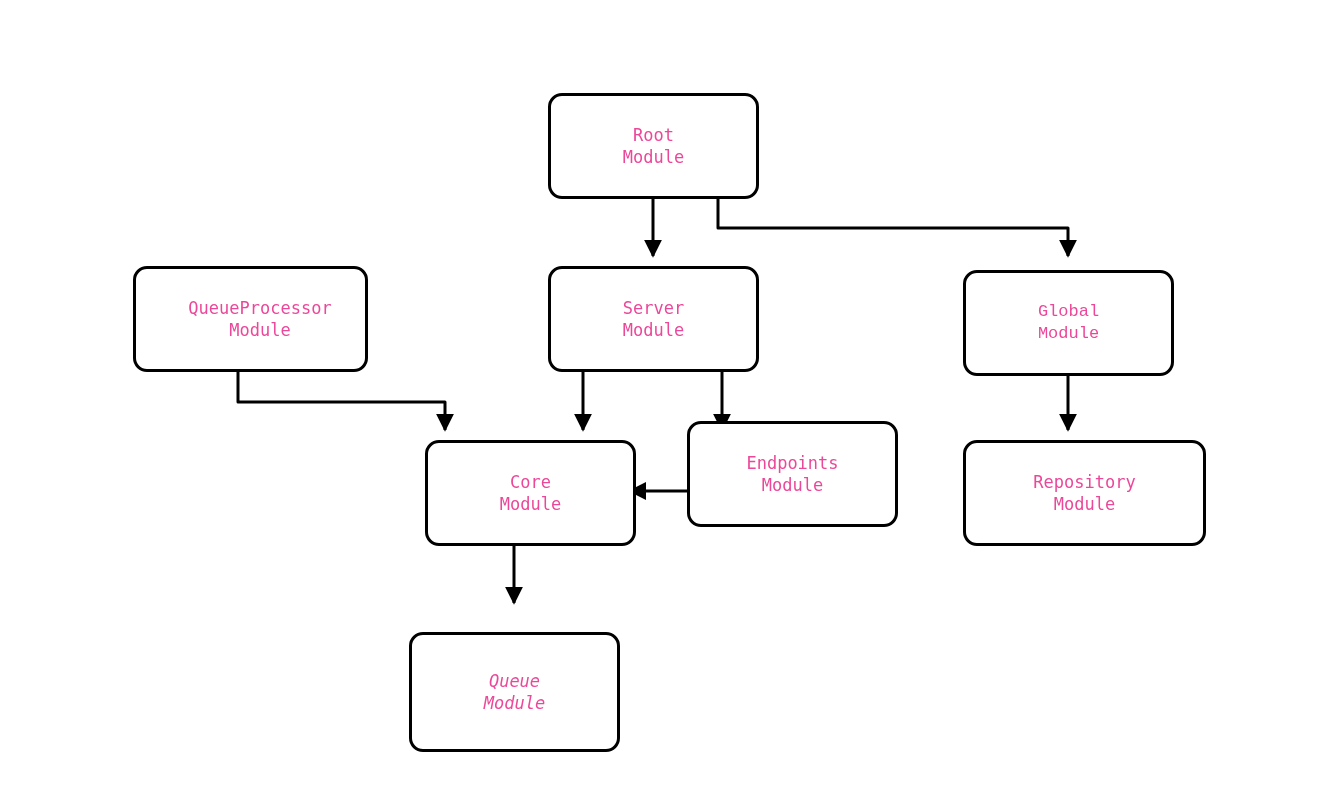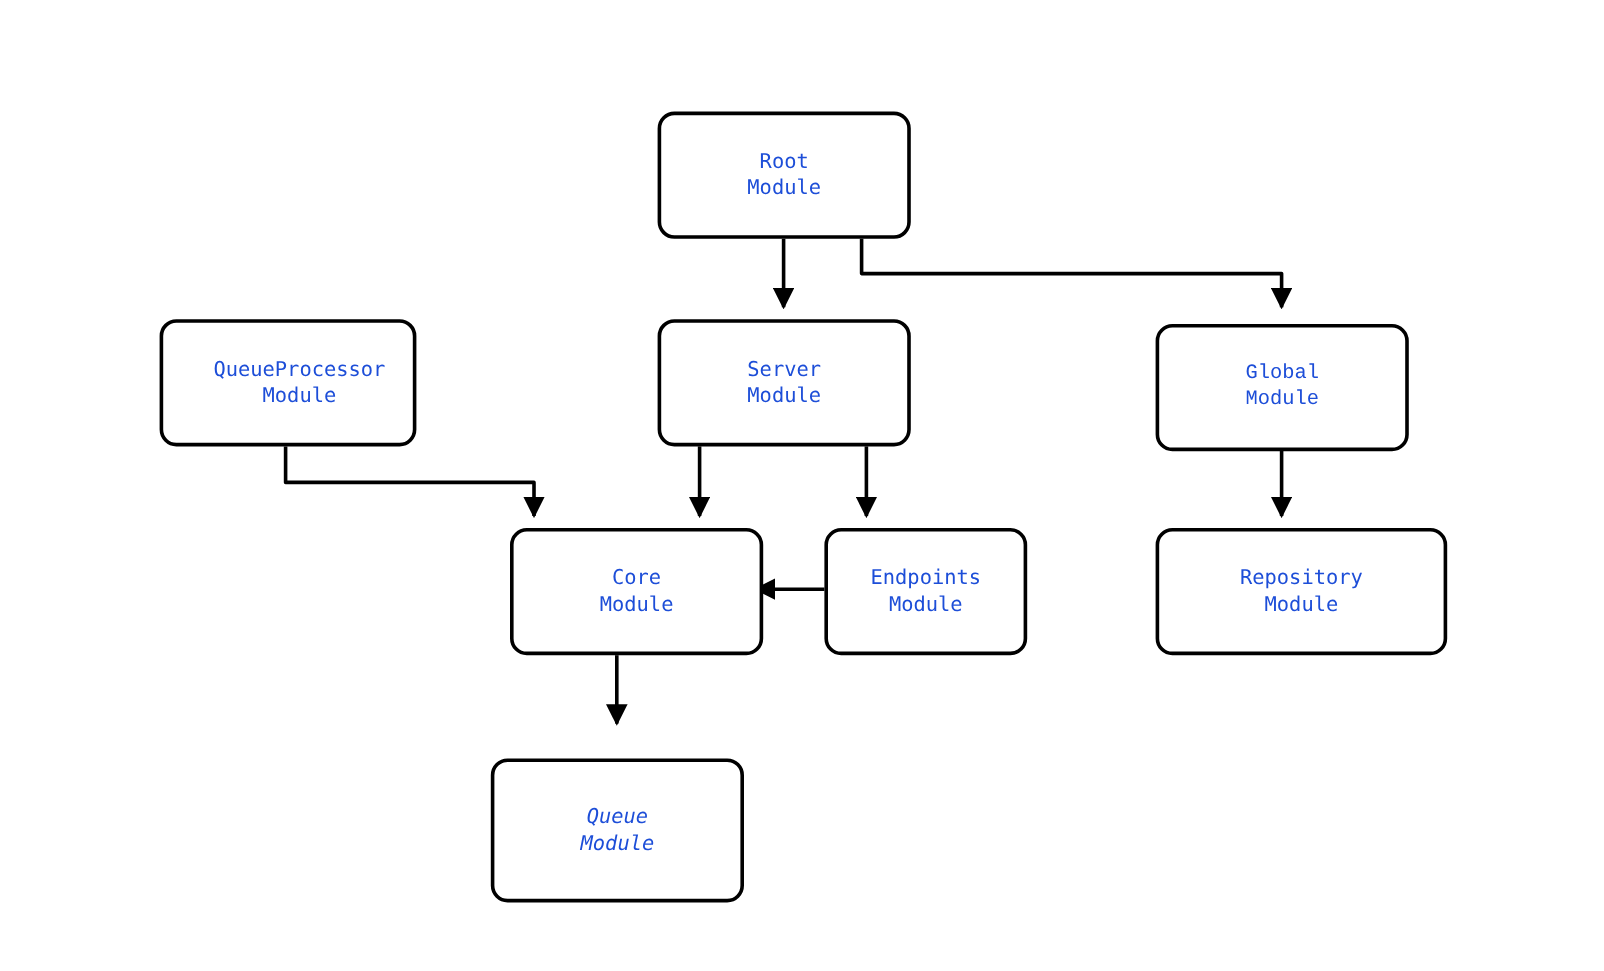--- a/index.html
+++ b/index.html
@@ -28,21 +28,21 @@
     position: absolute;
     box-sizing: border-box;
     border: 3px solid #000000;
     border-radius: 14px;
     background: #ffffff;
     display: flex;
     flex-direction: column;
     align-items: center;
     justify-content: center;
     text-align: center;
-    color: #1d4ed8;
+    color: #ec4899;
     font-family: "DejaVu Sans Mono", monospace;
     font-size: 17px;
     line-height: 22px;
     z-index: 2;
   }
   .node .ln {
     display: block;
     white-space: pre;
   }
 </style>
@@ -89,41 +89,41 @@
     <g>
       <path d="M 514 546 L 514 603" stroke="#000000" stroke-width="3" fill="none" marker-end="url(#arrow)"></path>
     </g>
   </svg>
 
   <div class="node" id="node-root" style="left: 548px; top: 93px; width: 211px; height: 106px; border-color: rgb(0, 0, 0);">
     <span class="ln">Root</span>
     <span class="ln">Module</span>
   </div>
 
-  <div class="node" id="node-queueprocessor" style="left: 133px; top: 266px; width: 214px; height: 106px; border-color: rgb(0, 0, 0); padding-left: 19px;">
+  <div class="node" id="node-queueprocessor" style="left: 133px; top: 266px; width: 235px; height: 106px; border-color: rgb(0, 0, 0); padding-left: 19px;">
     <span class="ln">QueueProcessor</span>
     <span class="ln">Module</span>
   </div>
 
   <div class="node" id="node-server" style="left: 548px; top: 266px; width: 211px; height: 106px; border-color: rgb(0, 0, 0);">
     <span class="ln">Server</span>
     <span class="ln">Module</span>
   </div>
 
   <div class="node" id="node-global" style="left: 963px; top: 270px; width: 211px; height: 106px; border-color: rgb(0, 0, 0); font-family: Liberation Mono, monospace;">
     <span class="ln">Global</span>
     <span class="ln">Module</span>
   </div>
 
   <div class="node" id="node-core" style="left: 409px; top: 440px; width: 211px; height: 106px; border-color: rgb(0, 0, 0); margin-left: 16px;">
     <span class="ln">Core</span>
     <span class="ln">Module</span>
   </div>
 
-  <div class="node" id="node-endpoints" style="left: 687px; top: 440px; width: 169px; height: 106px; border-color: rgb(0, 0, 0);">
+  <div class="node" id="node-endpoints" style="left: 687px; top: 421px; width: 211px; height: 106px; border-color: rgb(0, 0, 0);">
     <span class="ln">Endpoints</span>
     <span class="ln">Module</span>
   </div>
 
   <div class="node" id="node-repository" style="left: 963px; top: 440px; width: 243px; height: 106px; border-color: rgb(0, 0, 0);">
     <span class="ln">Repository</span>
     <span class="ln">Module</span>
   </div>
 
   <div class="node" id="node-queue" style="left: 409px; top: 632px; width: 211px; height: 120px; border-color: rgb(0, 0, 0); font-style: italic;">

